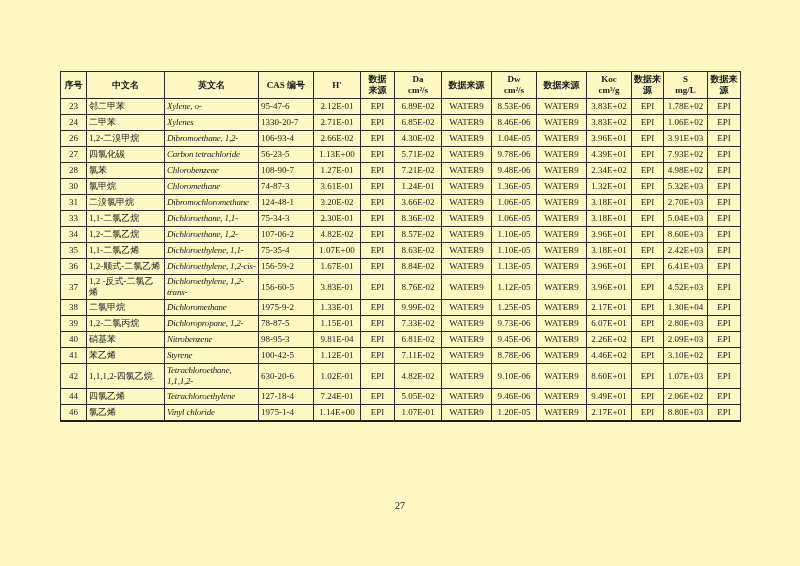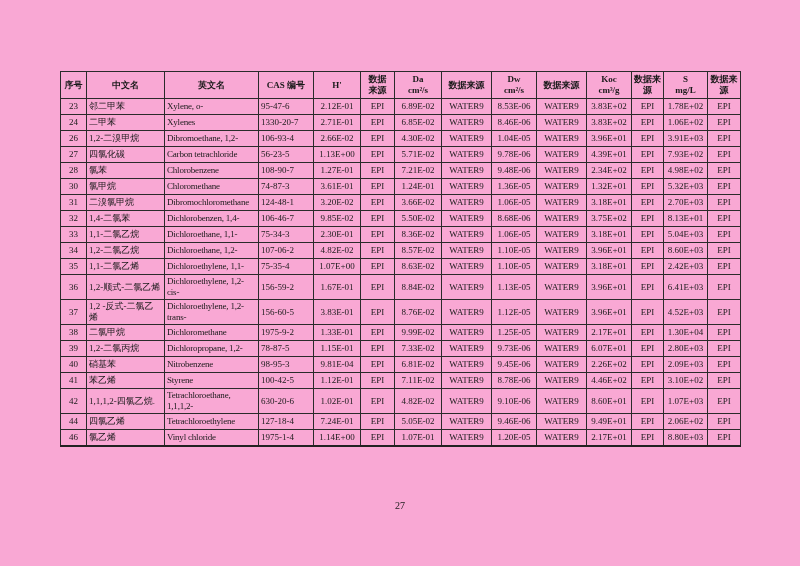--- a/index.html
+++ b/index.html
@@ -11,21 +11,21 @@
     width: 800px;
     height: 566px;
     position: relative;
     font-family: "Liberation Serif", "DejaVu Serif", serif;
     color: #1a1a1a;
     overflow: hidden;
   }
   .doc-page {
     position: absolute;
     inset: 0;
-    background: #f9a8d4;
+    background: #fef9c3;
   }
   .table-wrap {
     position: absolute;
     left: 60px;
     top: 71px;
   }
   table.props {
     border-collapse: collapse;
     table-layout: fixed;
     width: 680px;
@@ -45,21 +45,21 @@
     font-weight: bold;
     text-align: center;
     padding: 2px 1px;
     height: 22px;
   }
   table.props td {
     height: 13px;
   }
   .c-left   { text-align: left; }
   .c-center { text-align: center; }
-  td.en { letter-spacing: -0.2px; }
+  td.en { letter-spacing: -0.2px; font-style: italic; }
   .page-number {
     position: absolute;
     top: 500px;
     left: 0;
     width: 100%;
     text-align: center;
     font-size: 10px;
     color: #1a1a1a;
   }
 </style>
@@ -217,36 +217,20 @@
             <td class="c-center">3.66E-02</td>
             <td class="c-center">WATER9</td>
             <td class="c-center">1.06E-05</td>
             <td class="c-center">WATER9</td>
             <td class="c-center">3.18E+01</td>
             <td class="c-center">EPI</td>
             <td class="c-center">2.70E+03</td>
             <td class="c-center">EPI</td>
           </tr>
           <tr>
-            <td class="c-center">32</td>
-            <td class="c-left">1,4-二氯苯</td>
-            <td class="c-left en">Dichlorobenzen, 1,4-</td>
-            <td class="c-left">106-46-7</td>
-            <td class="c-center">9.85E-02</td>
-            <td class="c-center">EPI</td>
-            <td class="c-center">5.50E-02</td>
-            <td class="c-center">WATER9</td>
-            <td class="c-center">8.68E-06</td>
-            <td class="c-center">WATER9</td>
-            <td class="c-center">3.75E+02</td>
-            <td class="c-center">EPI</td>
-            <td class="c-center">8.13E+01</td>
-            <td class="c-center">EPI</td>
-          </tr>
-          <tr>
             <td class="c-center">33</td>
             <td class="c-left">1,1-二氯乙烷</td>
             <td class="c-left en">Dichloroethane, 1,1-</td>
             <td class="c-left">75-34-3</td>
             <td class="c-center">2.30E-01</td>
             <td class="c-center">EPI</td>
             <td class="c-center">8.36E-02</td>
             <td class="c-center">WATER9</td>
             <td class="c-center">1.06E-05</td>
             <td class="c-center">WATER9</td>

